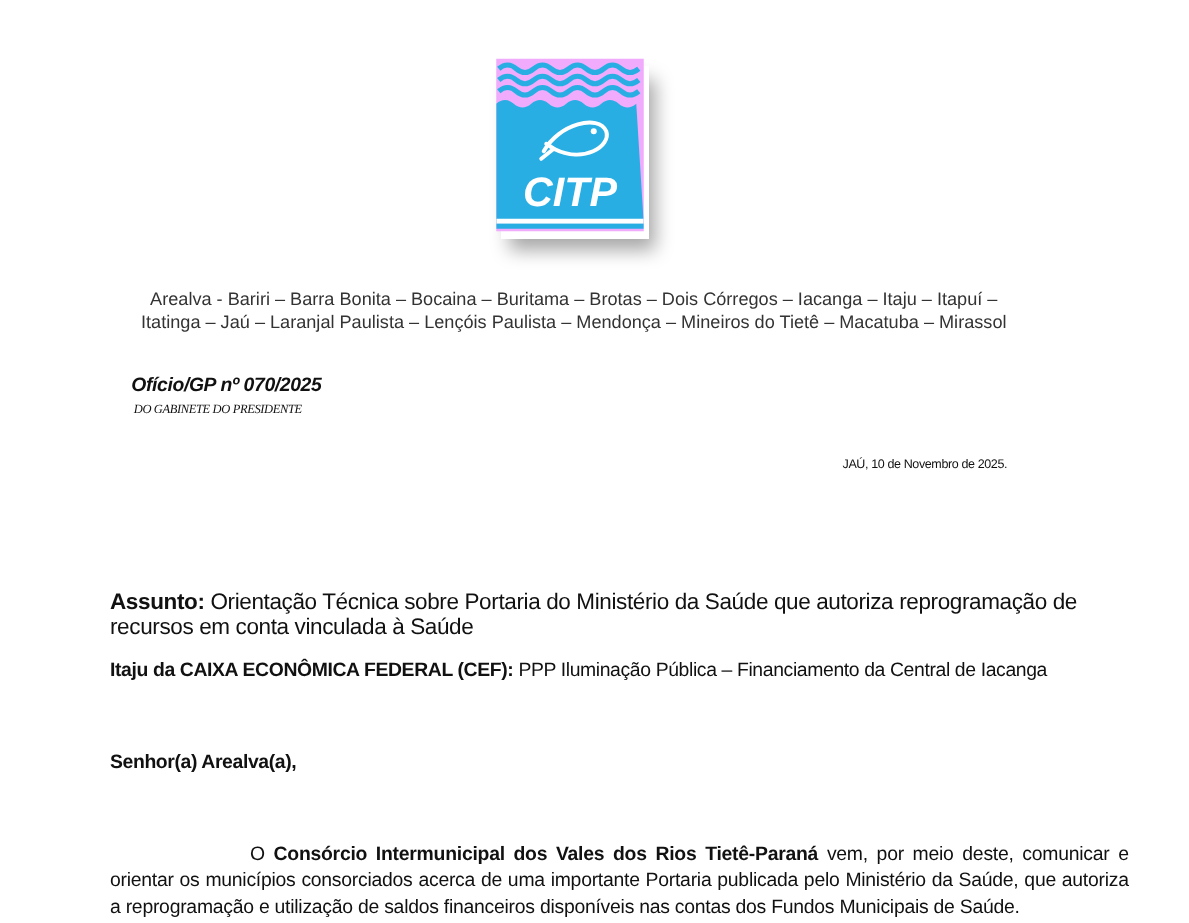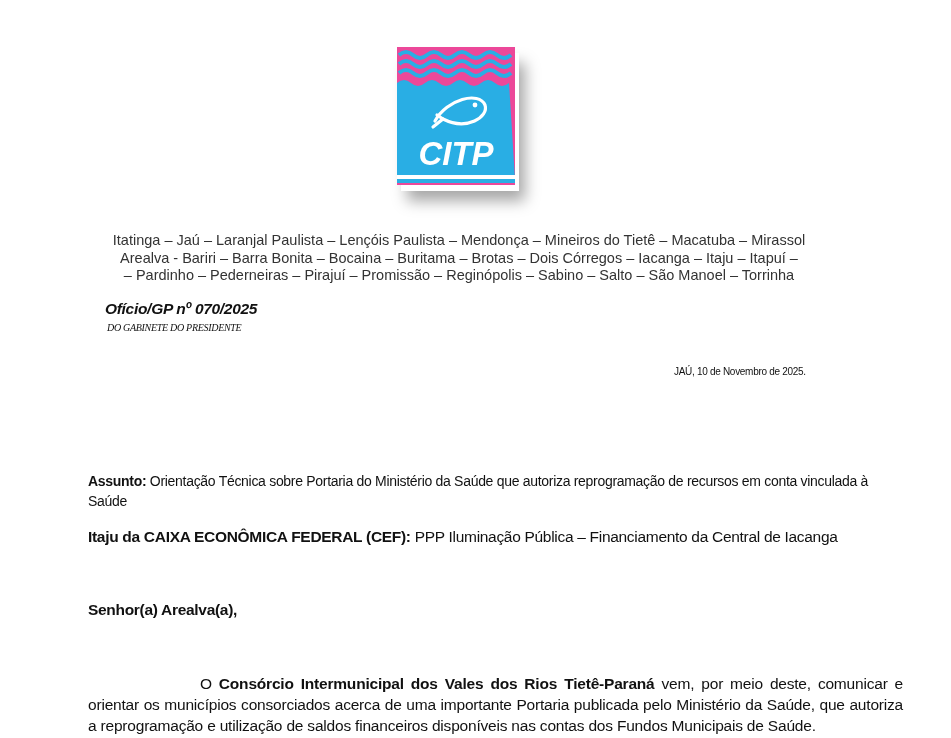--- a/index.html
+++ b/index.html
@@ -2,28 +2,28 @@
 <html><head>
 <meta charset="utf-8">
 <style>
   html, body { margin: 0; padding: 0; background: #ffffff; }
   body { width: 951px; height: 738px; overflow: hidden; position: relative;
          font-family: "Liberation Sans", sans-serif; color: #111111; }
   .abs { position: absolute; }
   .logo-wrap { left: 397px; top: 47px; width: 118px; height: 138px; }
   .logo-shadow { position: absolute; left: 4px; top: 6px; width: 118px; height: 138px;
                  box-shadow: 6px 10px 14px rgba(0,0,0,0.35); }
-  .logo { position: absolute; left: 0; top: 0; width: 118px; height: 138px; background: #ec4899; }
+  .logo { position: absolute; left: 0; top: 0; width: 118px; height: 138px; background: #f0abfc; }
   .municipios { left: 94px; top: 232px; width: 730px; text-align: center; font-size: 14.5px;
                 line-height: 17.5px; color: #333333; }
   .oficio { left: 105px; top: 300px; font-size: 15.5px; font-style: italic; font-weight: bold;
             letter-spacing: -0.3px; text-align: right; }
   .gabinete { left: 107px; top: 322px; font-size: 10px; font-style: italic; letter-spacing: -0.3px; font-family: Liberation Serif, serif; }
   .date { left: 674px; top: 366px; font-size: 10px; letter-spacing: -0.3px; }
-  .assunto { left: 88px; top: 471px; width: 815px; font-size: 14px; line-height: 20px; letter-spacing: -0.3px; }
+  .assunto { left: 88px; top: 471px; width: 815px; font-size: 18px; line-height: 20px; letter-spacing: -0.3px; }
   .tema { left: 88px; top: 528px; font-size: 15.5px; letter-spacing: -0.3px; }
   .saudacao { left: 88px; top: 601px; font-size: 15.5px; font-weight: bold; letter-spacing: -0.3px; }
   .body-para { left: 88px; top: 673px; width: 815px; font-size: 15.5px; line-height: 21px;
                text-align: justify; text-indent: 112px; letter-spacing: -0.2px; }
   b { font-weight: bold; }
 </style>
 </head>
 <body>
 
 <div class="abs logo-wrap">
@@ -46,23 +46,22 @@
       <circle cx="78" cy="58" r="2.4" fill="#ffffff"></circle>
 
       <text x="59" y="118" text-anchor="middle" font-family="Liberation Sans, sans-serif" font-weight="bold" font-style="italic" font-size="33" fill="#ffffff">CITP</text>
       <rect x="0" y="128" width="118" height="4" fill="#ffffff"></rect>
       <rect x="0" y="132" width="118" height="4" fill="#29aee4"></rect>
     </svg>
   </div>
 </div>
 
 <div class="abs municipios">
+  <div>Arealva - Bariri – Barra Bonita – Bocaina – Buritama – Brotas  – Dois Córregos – Iacanga – Itaju – Itapuí –</div>
   <div>Itatinga – Jaú – Laranjal Paulista – Lençóis Paulista – Mendonça – Mineiros do Tietê – Macatuba – Mirassol</div>
-  <div>Arealva - Bariri – Barra Bonita – Bocaina – Buritama – Brotas  – Dois Córregos – Iacanga – Itaju – Itapuí –</div>
-  <div>– Pardinho – Pederneiras – Pirajuí – Promissão – Reginópolis – Sabino – Salto – São Manoel – Torrinha</div>
 </div>
 
 <div class="abs oficio">Ofício/GP nº 070/2025</div>
 <div class="abs gabinete">DO GABINETE DO PRESIDENTE</div>
 
 <div class="abs date">JAÚ, 10 de Novembro de 2025.</div>
 
 <div class="abs assunto"><b>Assunto:</b><span> Orientação Técnica sobre Portaria do Ministério da Saúde que autoriza reprogramação de recursos em conta vinculada à Saúde</span></div>
 
 <div class="abs tema"><b>Itaju da CAIXA ECONÔMICA FEDERAL (CEF):</b><span> PPP Iluminação Pública – Financiamento da Central de Iacanga</span></div>

